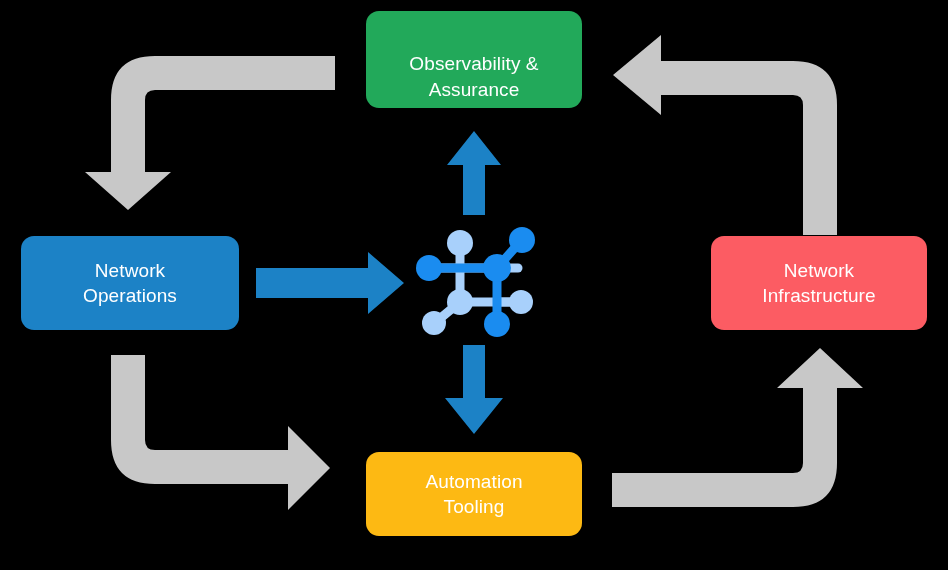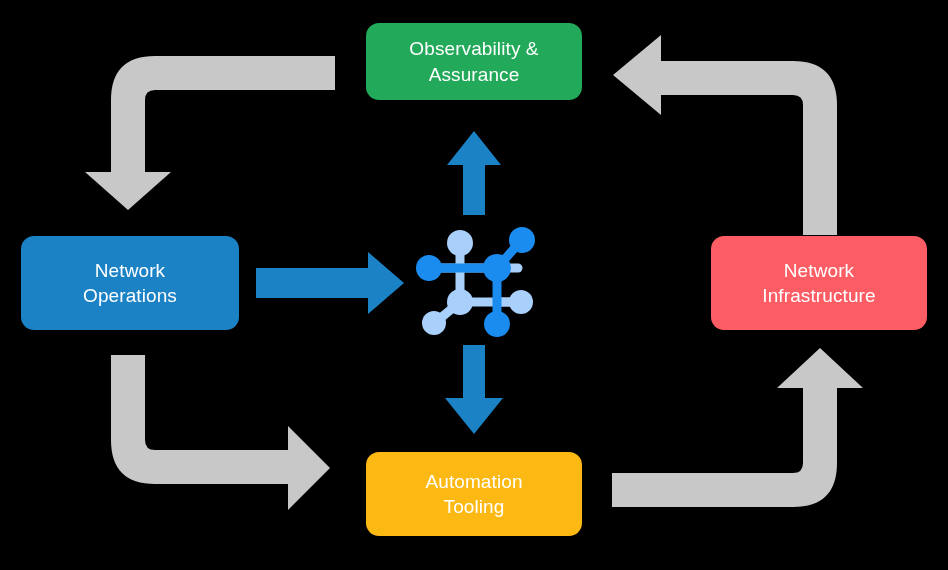--- a/index.html
+++ b/index.html
@@ -28,22 +28,23 @@
     font-size: 19px;
     line-height: 1.33;
     font-weight: 400;
     letter-spacing: 0.1px;
     box-sizing: border-box;
     padding: 6px 10px;
   }
   .node-label { white-space: pre-line; }
 
   #box-observability {
-    left: 366px; top: 23px; width: 216px; height: 77px;
+    left: 366px; top: 11px; width: 216px; height: 97px;
     background: #22a95a;
+    align-items: flex-end;
   }
   #box-network-operations {
     left: 21px; top: 236px; width: 218px; height: 94px;
     background: #1c82c6;
   }
   #box-network-infrastructure {
     left: 711px; top: 236px; width: 216px; height: 94px;
     background: #fc5c63;
   }
   #box-automation-tooling {

